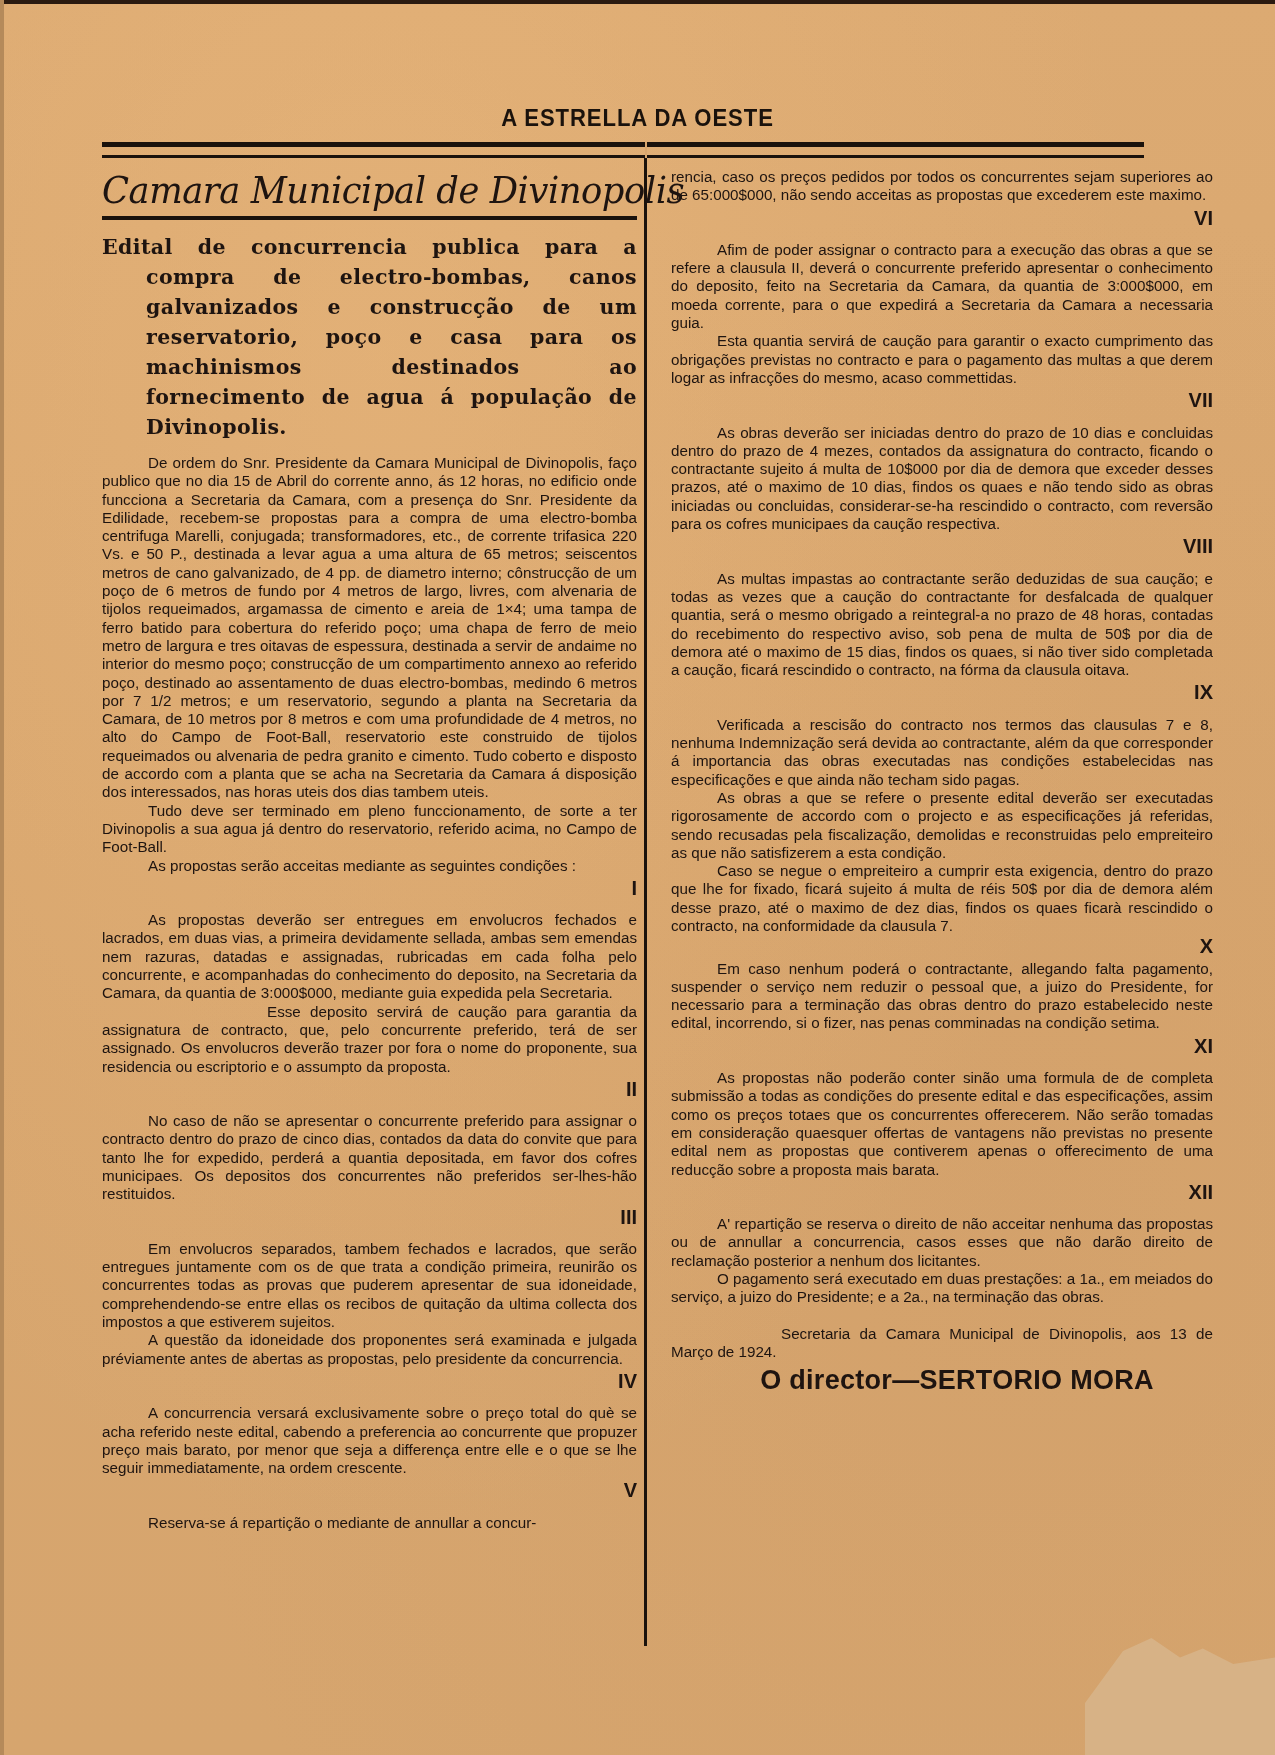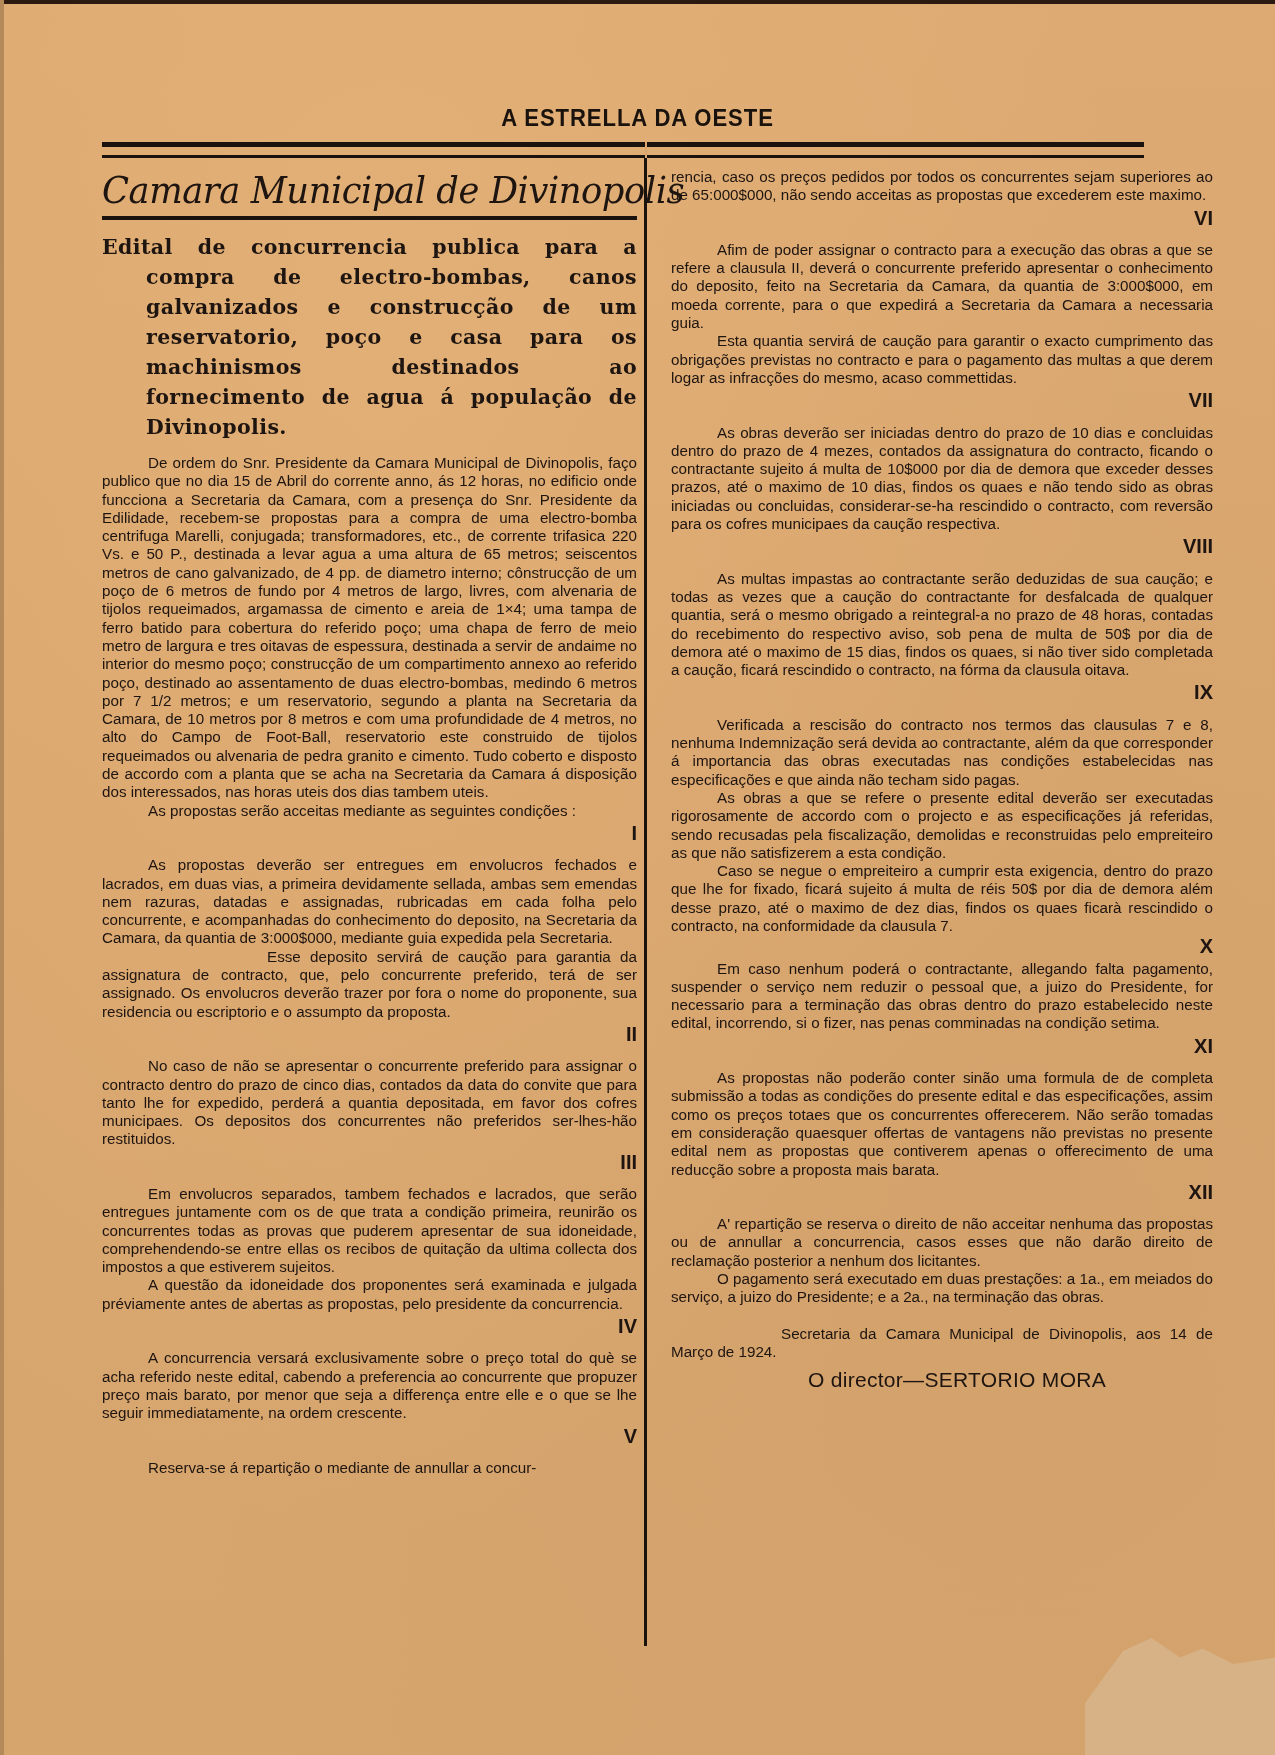--- a/index.html
+++ b/index.html
@@ -49,21 +49,21 @@
     font-family: "DejaVu Serif", serif; font-weight: bold; font-size: 20.5px;
     line-height: 30px; text-align: justify; letter-spacing: 0.4px;
     padding-left: 44px; text-indent: -44px; margin-bottom: 12px;
   }
   .para { text-align: justify; text-indent: 46px; margin: 0; }
   .para.noindent { text-indent: 0; }
   .para.deep { text-indent: 165px; }
   .roman { text-align: right; font-weight: bold; margin: 4px 0 14px 0; font-size: 20px; }
   .roman.tight { margin: 2px 0 4px 0; }
   .signoff { text-indent: 110px; margin-top: 18px; }
-  .signature { text-align: center; font-size: 21px; margin-top: 10px; padding-left: 30px; letter-spacing: 0.3px; }
+  .signature { text-align: center; font-size: 27px; margin-top: 10px; padding-left: 30px; letter-spacing: 0.3px; font-weight: bold; }
 </style>
 </head>
 <body>
 
 <div class="paper"></div>
 <div class="top-edge"></div>
 <div class="left-edge"></div>
 <div class="torn-corner"></div>
 
 <div class="masthead">A ESTRELLA DA OESTE</div>
@@ -71,20 +71,21 @@
 <div class="rule-thin"></div>
 <div class="col-divider"></div>
 <div class="col-sep"></div>
 
 <div class="col col-left">
   <div class="heading-script">Camara Municipal de Divinopolis</div>
   <div class="heading-rule"></div>
   <div class="subhead">Edital de concurrencia publica para a compra de electro-bombas, canos galvanizados e construcção de um reservatorio, poço e casa para os machinismos destinados ao fornecimento de agua á população de Divinopolis.</div>
 
   <p class="para">De ordem do Snr. Presidente da Camara Municipal de Divinopolis, faço publico que no dia 15 de Abril do corrente anno, ás 12 horas, no edificio onde funcciona a Secretaria da Camara, com a presença do Snr. Presidente da Edilidade, recebem-se propostas para a compra de uma electro-bomba centrifuga Marelli, conjugada; transformadores, etc., de corrente trifasica 220 Vs. e 50 P., destinada a levar agua a uma altura de 65 metros; seiscentos metros de cano galvanizado, de 4 pp. de diametro interno; cônstrucção de um poço de 6 metros de fundo por 4 metros de largo, livres, com alvenaria de tijolos requeimados, argamassa de cimento e areia de 1×4; uma tampa de ferro batido para cobertura do referido poço; uma chapa de ferro de meio metro de largura e tres oitavas de espessura, destinada a servir de andaime no interior do mesmo poço; construcção de um compartimento annexo ao referido poço, destinado ao assentamento de duas electro-bombas, medindo 6 metros por 7 1/2 metros; e um reservatorio, segundo a planta na Secretaria da Camara, de 10 metros por 8 metros e com uma profundidade de 4 metros, no alto do Campo de Foot-Ball, reservatorio este construido de tijolos requeimados ou alvenaria de pedra granito e cimento. Tudo coberto e disposto de accordo com a planta que se acha na Secretaria da Camara á disposição dos interessados, nas horas uteis dos dias tambem uteis.</p>
+  <p class="para">Tudo deve ser terminado em pleno funccionamento, de sorte a ter Divinopolis a sua agua já dentro do reservatorio, referido acima, no Campo de Foot-Ball.</p>
   <p class="para">As propostas serão acceitas mediante as seguintes condições :</p>
 
   <div class="roman">I</div>
   <p class="para">As propostas deverão ser entregues em envolucros fechados e lacrados, em duas vias, a primeira devidamente sellada, ambas sem emendas nem razuras, datadas e assignadas, rubricadas em cada folha pelo concurrente, e acompanhadas do conhecimento do deposito, na Secretaria da Camara, da quantia de 3:000$000, mediante guia expedida pela Secretaria.</p>
   <p class="para deep">Esse deposito servirá de caução para garantia da assignatura de contracto, que, pelo concurrente preferido, terá de ser assignado. Os envolucros deverão trazer por fora o nome do proponente, sua residencia ou escriptorio e o assumpto da proposta.</p>
 
   <div class="roman">II</div>
   <p class="para">No caso de não se apresentar o concurrente preferido para assignar o contracto dentro do prazo de cinco dias, contados da data do convite que para tanto lhe for expedido, perderá a quantia depositada, em favor dos cofres municipaes. Os depositos dos concurrentes não preferidos ser-lhes-hão restituidos.</p>
 
   <div class="roman">III</div>
@@ -120,15 +121,15 @@
   <p class="para">Em caso nenhum poderá o contractante, allegando falta pagamento, suspender o serviço nem reduzir o pessoal que, a juizo do Presidente, for necessario para a terminação das obras dentro do prazo estabelecido neste edital, incorrendo, si o fizer, nas penas comminadas na condição setima.</p>
 
   <div class="roman">XI</div>
   <p class="para">As propostas não poderão conter sinão uma formula de de completa submissão a todas as condições do presente edital e das especificações, assim como os preços totaes que os concurrentes offerecerem. Não serão tomadas em consideração quaesquer offertas de vantagens não previstas no presente edital nem as propostas que contiverem apenas o offerecimento de uma reducção sobre a proposta mais barata.</p>
 
   <div class="roman">XII</div>
   <p class="para">A' repartição se reserva o direito de não acceitar nenhuma das propostas ou de annullar a concurrencia, casos esses que não darão direito de reclamação posterior a nenhum dos licitantes.</p>
 
   <p class="para">O pagamento será executado em duas prestações: a 1a., em meiados do serviço, a juizo do Presidente; e a 2a., na terminação das obras.</p>
 
-  <p class="para signoff">Secretaria da Camara Municipal de Divinopolis, aos 14 de Março de 1924.</p>
+  <p class="para signoff">Secretaria da Camara Municipal de Divinopolis, aos 13 de Março de 1924.</p>
   <div class="signature">O director—SERTORIO MORA</div>
 </div>
 
 </body></html>

